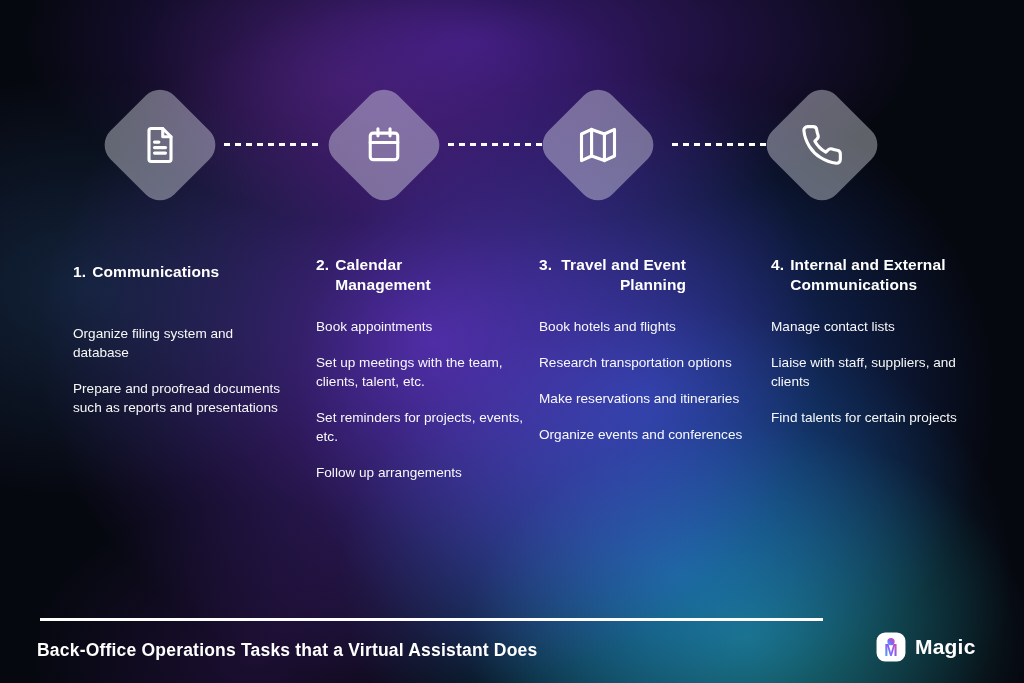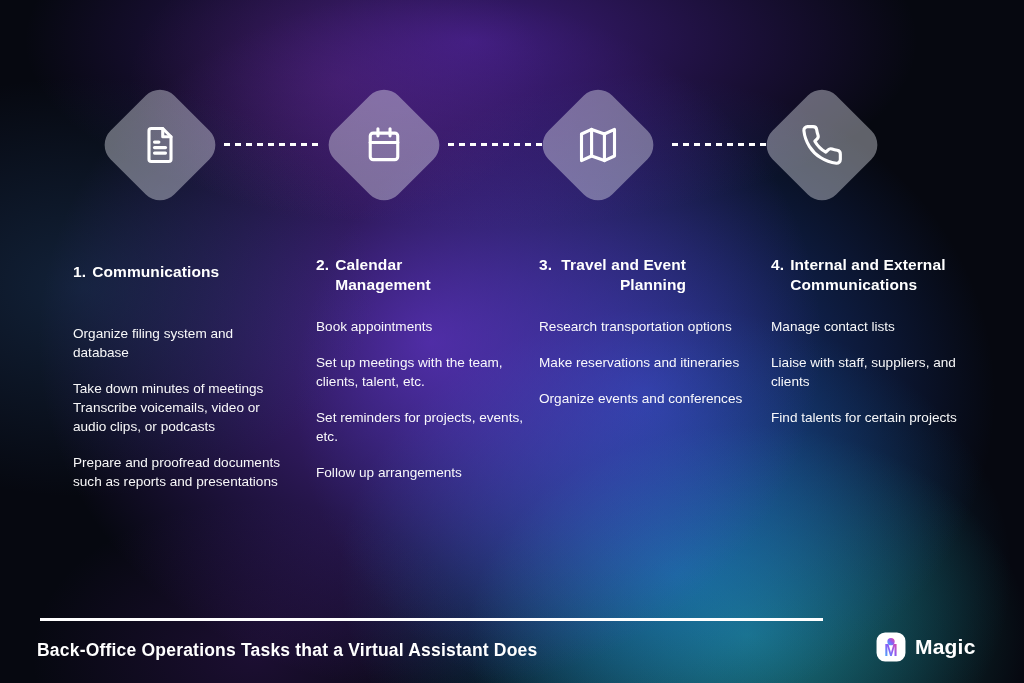--- a/index.html
+++ b/index.html
@@ -101,22 +101,20 @@
     </span>
   </div>
 
   <div class="col c1">
     <div class="hd">
       <span class="hd-num">1.</span>
       <span class="hd-title">Communications</span>
     </div>
     <div class="items">
       <p>Organize filing system and database</p>
-      <p>Take down minutes of meetings
-Transcribe voicemails, video or audio clips, or podcasts</p>
       <p>Prepare and proofread documents such as reports and presentations</p>
     </div>
   </div>
 
   <div class="col c2">
     <div class="hd">
       <span class="hd-num">2.</span>
       <span class="hd-title">Calendar Management</span>
     </div>
     <div class="items">
@@ -126,20 +124,21 @@
       <p>Follow up arrangements</p>
     </div>
   </div>
 
   <div class="col c3">
     <div class="hd">
       <span class="hd-num">3.</span>
       <span class="hd-title">Travel and Event Planning</span>
     </div>
     <div class="items">
+      <p>Book hotels and flights</p>
       <p>Research transportation options</p>
       <p>Make reservations and itineraries</p>
       <p>Organize events and conferences</p>
     </div>
   </div>
 
   <div class="col c4">
     <div class="hd">
       <span class="hd-num">4.</span>
       <span class="hd-title">Internal and External Communications</span>

